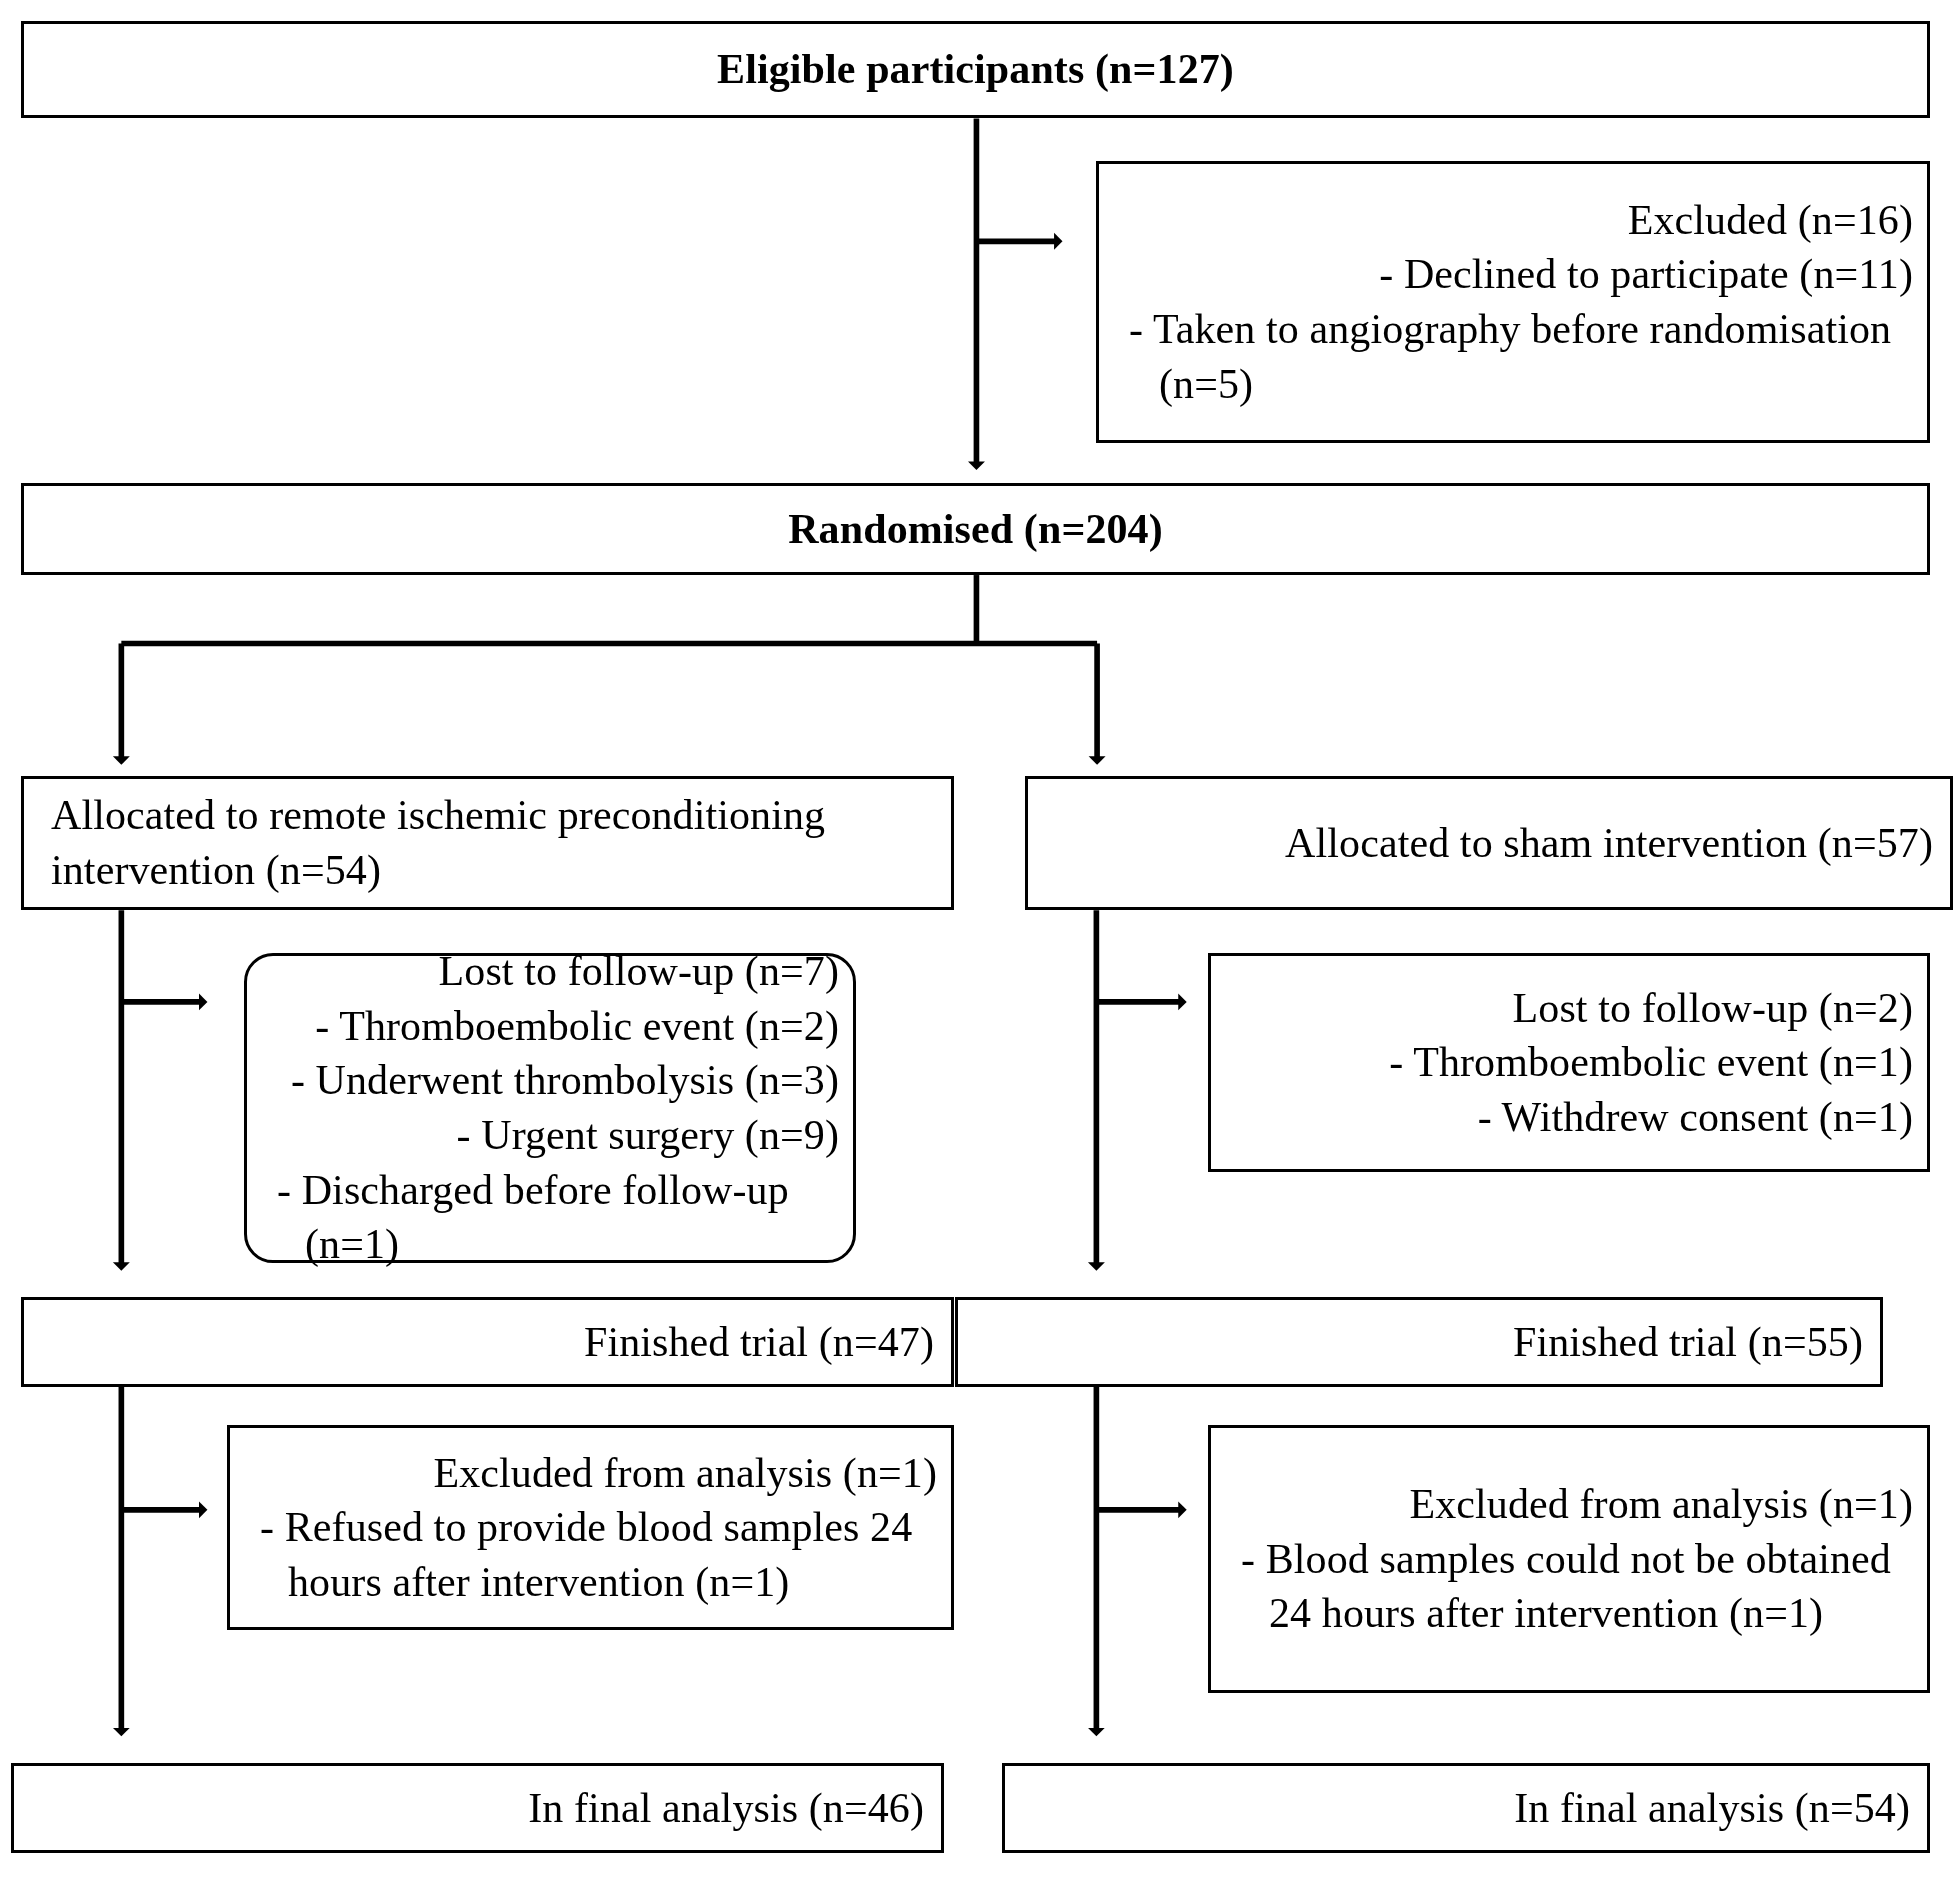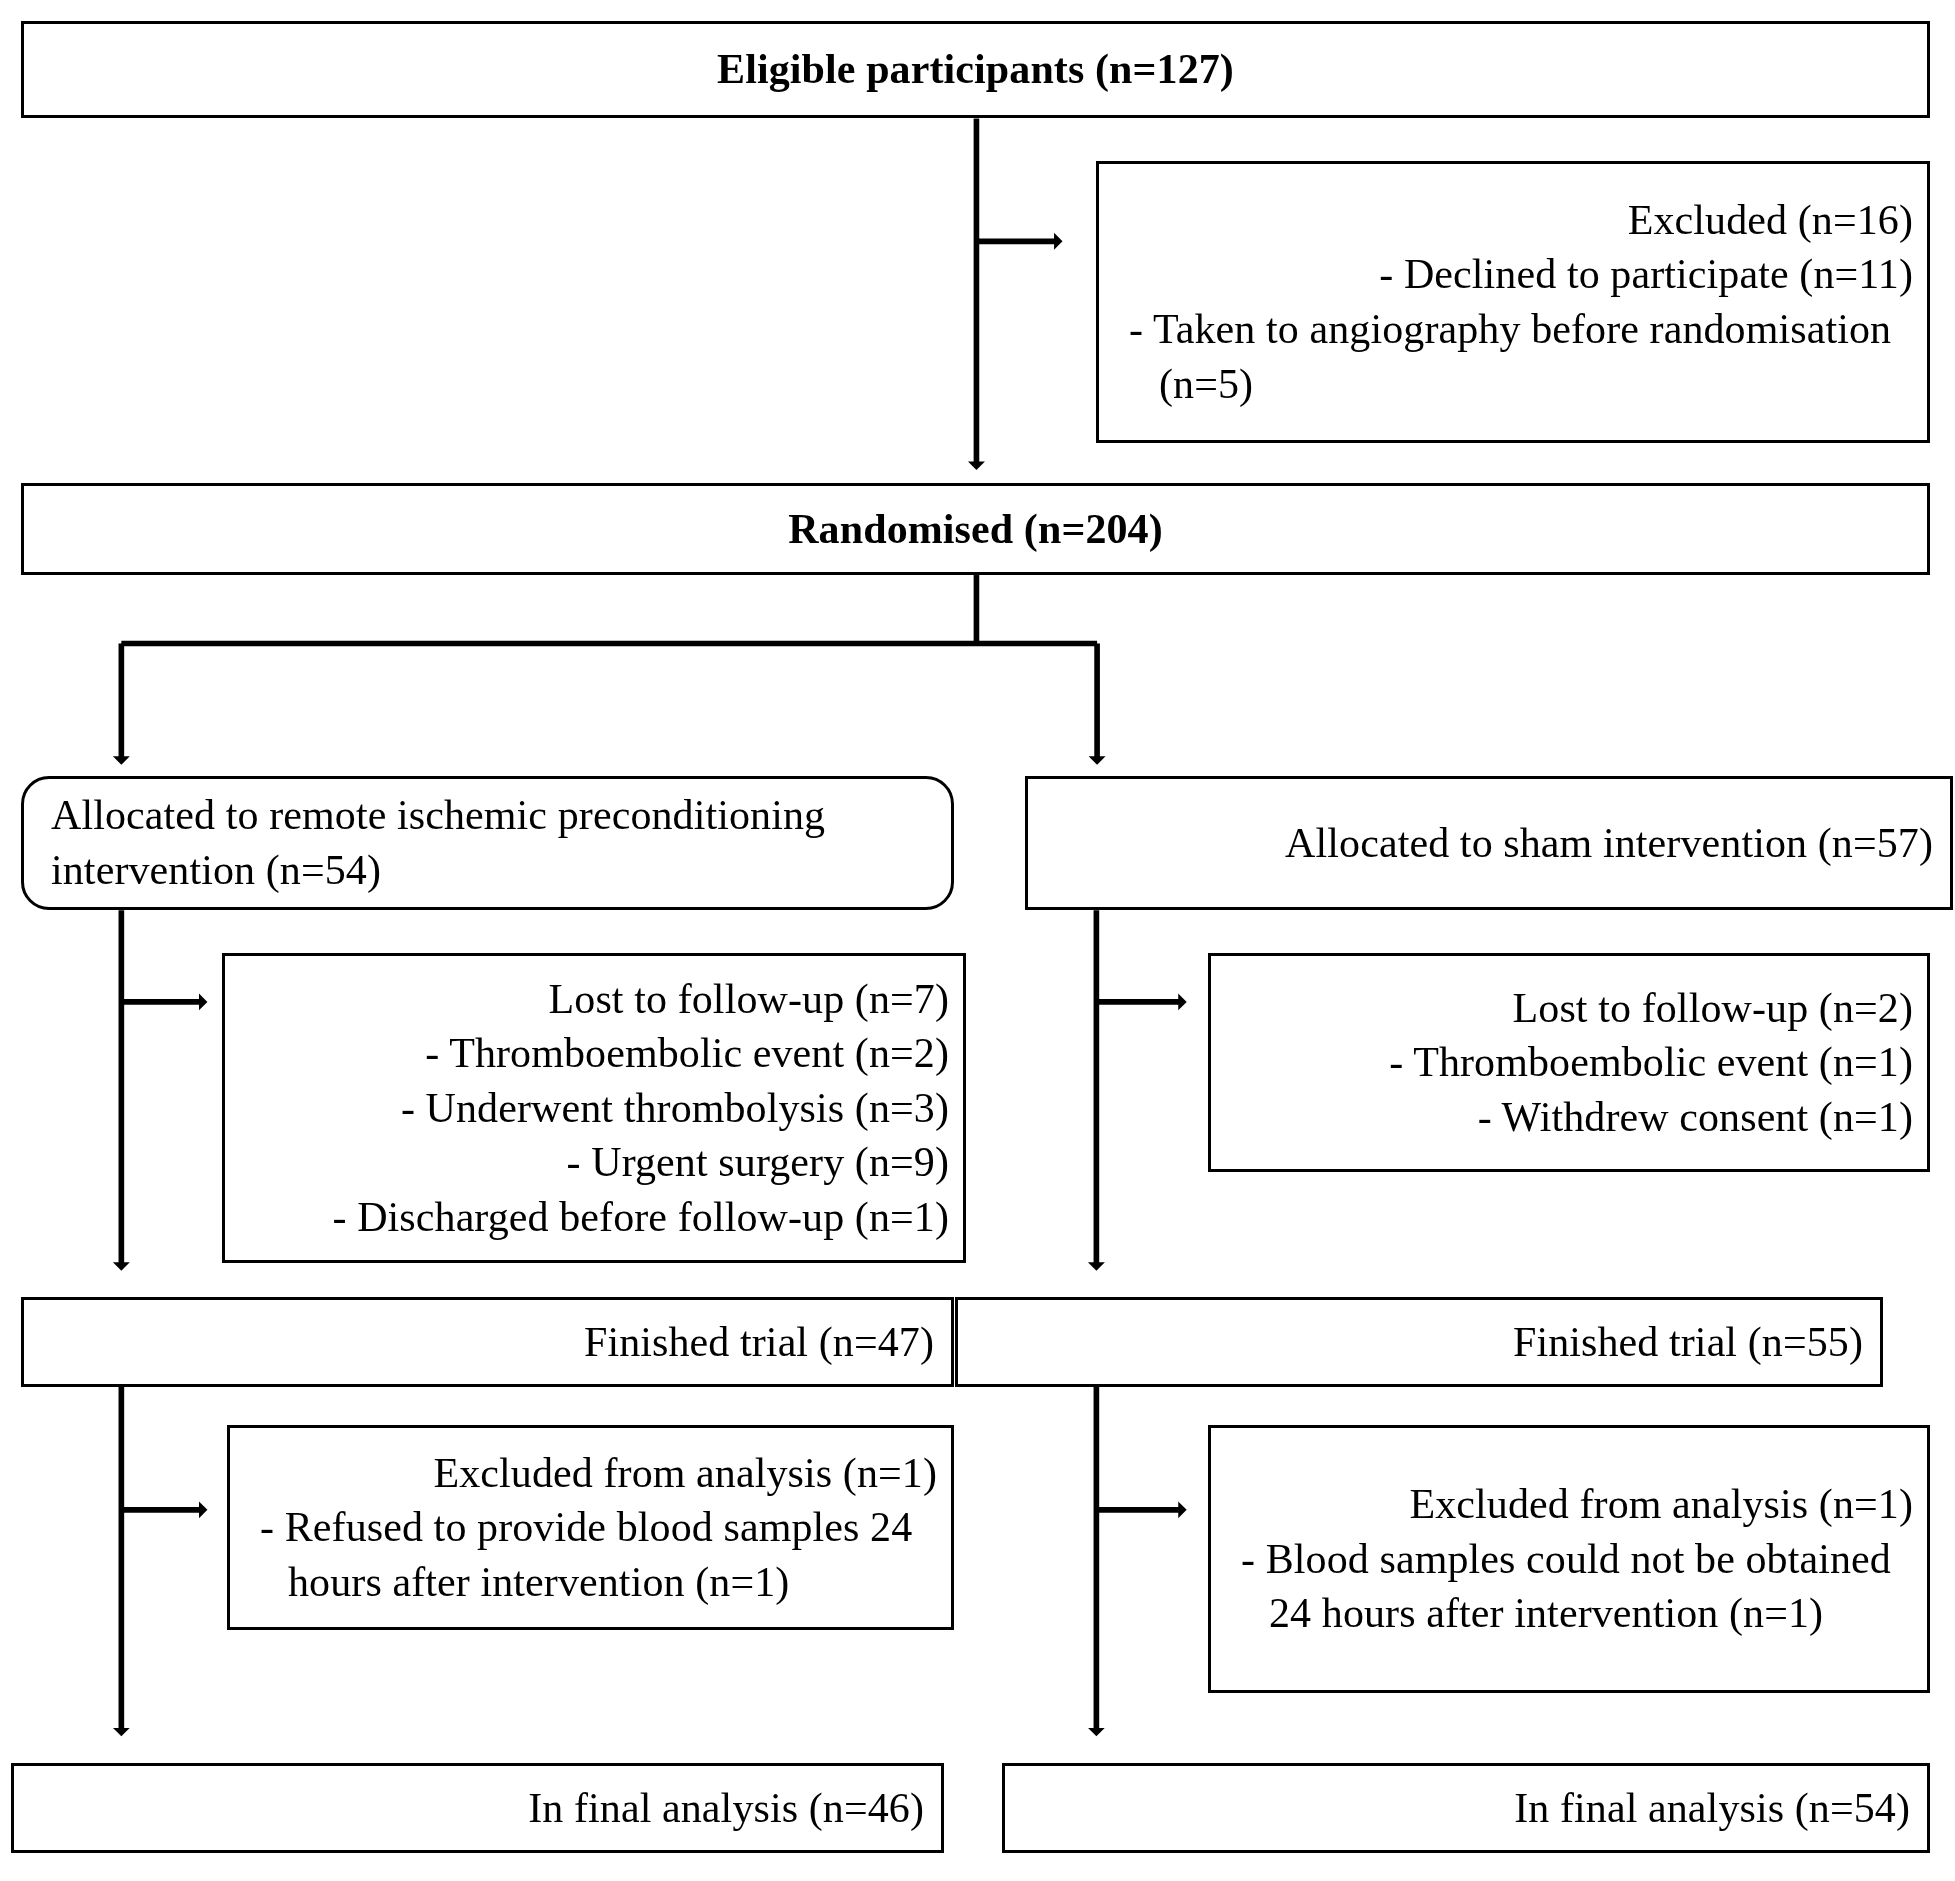--- a/index.html
+++ b/index.html
@@ -114,29 +114,29 @@
   <div class="box box-left pad-side" style="left:1096px; top:161px; width:834px; height:282px;">
     <div class="txt">Excluded (n=16)</div>
     <div class="txt hang2">- Declined to participate (n=11)</div>
     <div class="txt hang2">- Taken to angiography before randomisation (n=5)</div>
   </div>
 
   <div class="box box-center" style="left:21px; top:483px; width:1909px; height:92px;">
     <div class="txt">Randomised (n=204)</div>
   </div>
 
-  <div class="box box-left pad-l" style="left:21px; top:776px; width:933px; height:134px;border-radius:28px;">
+  <div class="box box-left pad-l" style="left:21px; top:776px; width:933px; height:134px;">
     <div class="txt">Allocated to remote ischemic preconditioning intervention (n=54)</div>
   </div>
 
   <div class="box box-left pad-l" style="left:1002px; top:776px; width:928px; height:134px;margin-left:23px;">
     <div class="txt">Allocated to sham intervention (n=57)</div>
   </div>
 
-  <div class="box box-left pad-side" style="left:222px; top:953px; width:744px; height:310px;">
+  <div class="box box-left pad-side" style="left:244px; top:953px; width:612px; height:310px;border-radius:29px;">
     <div class="txt">Lost to follow-up (n=7)</div>
     <div class="txt hang">- Thromboembolic event (n=2)</div>
     <div class="txt hang">- Underwent thrombolysis (n=3)</div>
     <div class="txt hang">- Urgent surgery (n=9)</div>
     <div class="txt hang">- Discharged before follow-up (n=1)</div>
   </div>
 
   <div class="box box-left pad-side" style="left:1208px; top:953px; width:722px; height:219px;">
     <div class="txt">Lost to follow-up (n=2)</div>
     <div class="txt hang">- Thromboembolic event (n=1)</div>

